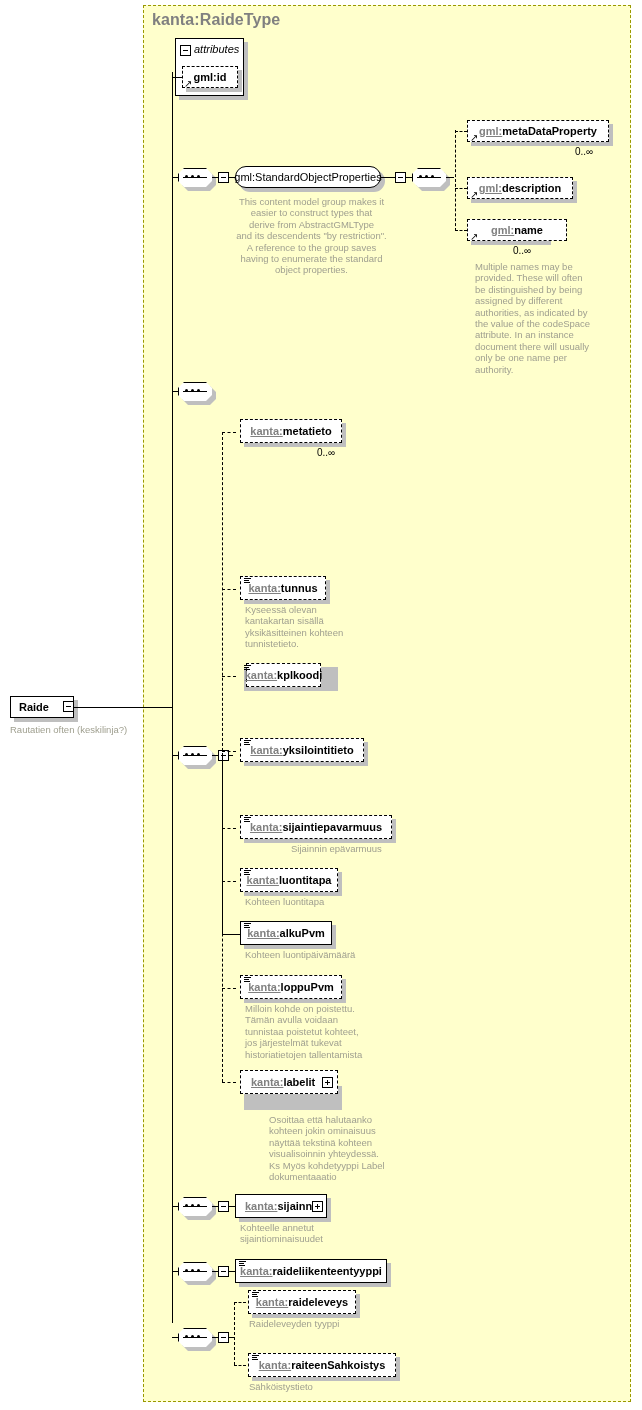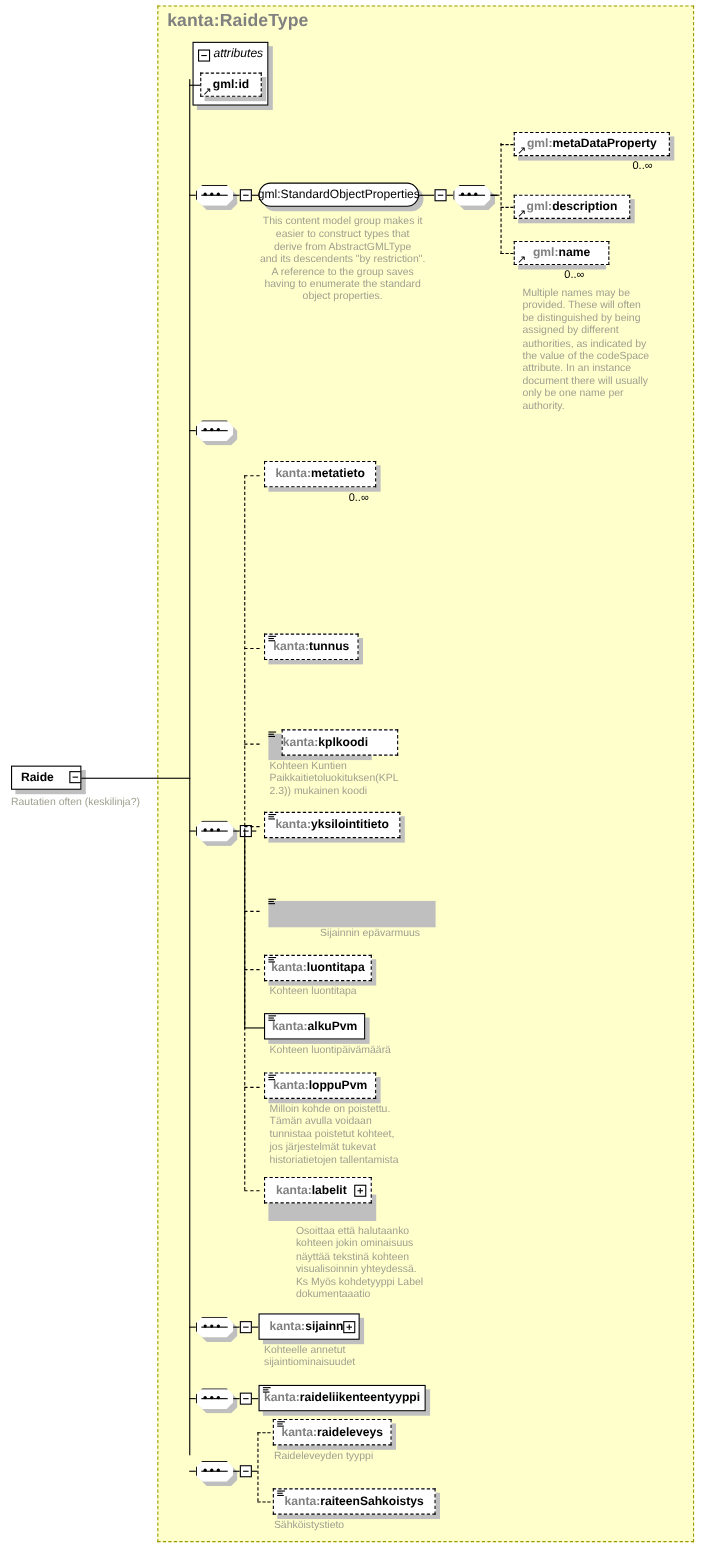--- a/index.html
+++ b/index.html
@@ -23,21 +23,21 @@
   .nodebox{
     position:absolute;box-sizing:border-box;background:#ffffff;
     font-size:11px;font-weight:bold;color:#000000;white-space:nowrap;
     display:flex;align-items:center;
   }
   .sh{position:absolute;background:#bfbfbf;}
   .solid{border:1px solid #000000;}
   .dashed{border:1px dashed #000000;}
   .round{border-radius:12px;}
 
-  .ns{color:#808080;font-weight:bold;}
+  .ns{color:#808080;font-weight:bold;text-decoration:underline;}
   .nm{color:#000000;font-weight:bold;}
 
   
   .doc{
     position:absolute;font-size:9.5px;color:#a0a090;line-height:11.4px;
     white-space:pre-line;letter-spacing:0px;
   }
   .card{
     position:absolute;font-size:10px;color:#000000;white-space:nowrap;
   }
@@ -177,21 +177,21 @@
 
   <div class="dln h" style="left:455px;top:188px;width:12px;"></div>
   <div class="sh" style="left:471px;top:181px;width:106px;height:22px;"></div>
   <div class="nodebox dashed" style="left:467px;top:177px;width:106px;height:22px;justify-content:center;">
     <span><span class="ns">gml:</span><span class="nm">description</span></span>
   </div>
   <div class="refarrow" style="left:470px;top:191px;">↗</div>
 
   <div class="dln h" style="left:455px;top:230px;width:12px;"></div>
   <div class="sh" style="left:471px;top:223px;width:80px;height:22px;"></div>
-  <div class="nodebox dashed" style="left:467px;top:219px;width:87px;height:22px;justify-content:center;">
+  <div class="nodebox dashed" style="left:467px;top:219px;width:100px;height:22px;justify-content:center;">
     <span><span class="ns">gml:</span><span class="nm">name</span></span>
   </div>
   <div class="refarrow" style="left:470px;top:233px;">↗</div>
   <div class="card" style="left:513px;top:245px;">0..∞</div>
   <div class="doc" style="left:475px;top:261px;width:128px;">Multiple names may be
 provided.  These will often
 be distinguished by being
 assigned by different
 authorities, as indicated by
 the value of the codeSpace
@@ -237,48 +237,52 @@
   <div class="dln h" style="left:222px;top:589px;width:14px;"></div>
   <div class="sh" style="left:244px;top:580px;width:86px;height:24px;"></div>
   <div class="nodebox dashed" style="left:240px;top:576px;width:86px;height:24px;justify-content:center;">
     <span><span class="ns">kanta:</span><span class="nm">tunnus</span></span>
   </div>
   <div class="ticon" style="left:244px;top:578px;">
       <i></i>
       <i></i>
       <i></i>
     </div>
+  <div class="doc" style="left:245px;top:604px;width:140px;">Kyseessä olevan
+kantakartan sisällä
+yksikäsitteinen kohteen
+tunnistetieto.</div>
 
   <div class="dln h" style="left:222px;top:676px;width:14px;"></div>
   <div class="sh" style="left:244px;top:667px;width:94px;height:24px;"></div>
-  <div class="nodebox dashed" style="left:256px;top:663px;width:106px;height:24px;">
+  <div class="nodebox dashed" style="left:246px;top:663px;width:75px;height:24px;justify-content:center;">
     <span><span class="ns">kanta:</span><span class="nm">kplkoodi</span></span>
   </div>
   <div class="ticon" style="left:244px;top:665px;">
       <i></i>
       <i></i>
       <i></i>
     </div>
-  <div class="doc" style="left:245px;top:691px;width:140px;">Kohteen Kuntien
-Paikkaitietoluokituksen(KPL
-2.3)) mukainen koodi</div>
 
   <div class="dln h" style="left:222px;top:751px;width:14px;"></div>
   <div class="sh" style="left:244px;top:742px;width:124px;height:24px;"></div>
   <div class="nodebox dashed" style="left:240px;top:738px;width:124px;height:24px;justify-content:center;">
     <span><span class="ns">kanta:</span><span class="nm">yksilointitieto</span></span>
   </div>
   <div class="ticon" style="left:244px;top:740px;">
       <i></i>
       <i></i>
       <i></i>
     </div>
 
   <div class="dln h" style="left:222px;top:828px;width:14px;"></div>
   <div class="sh" style="left:244px;top:819px;width:152px;height:24px;"></div>
+  <div class="nodebox dashed" style="left:240px;top:815px;width:152px;height:24px;justify-content:center;">
+    <span><span class="ns">kanta:</span><span class="nm">sijaintiepavarmuus</span></span>
+  </div>
   <div class="ticon" style="left:244px;top:817px;">
       <i></i>
       <i></i>
       <i></i>
     </div>
   <div class="doc" style="left:245px;top:843px;width:150px;margin-left:46px;">Sijainnin epävarmuus</div>
 
   <div class="dln h" style="left:222px;top:881px;width:14px;"></div>
   <div class="sh" style="left:244px;top:872px;width:98px;height:24px;"></div>
   <div class="nodebox dashed" style="left:240px;top:868px;width:98px;height:24px;justify-content:center;">

